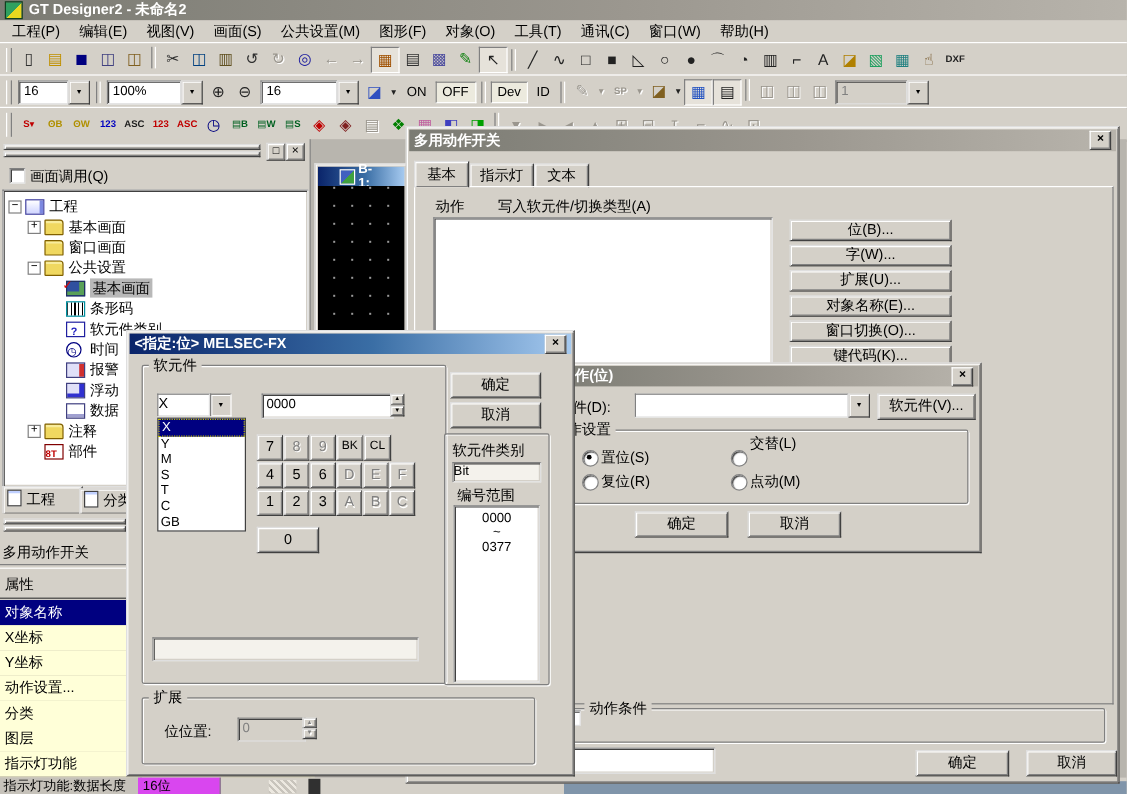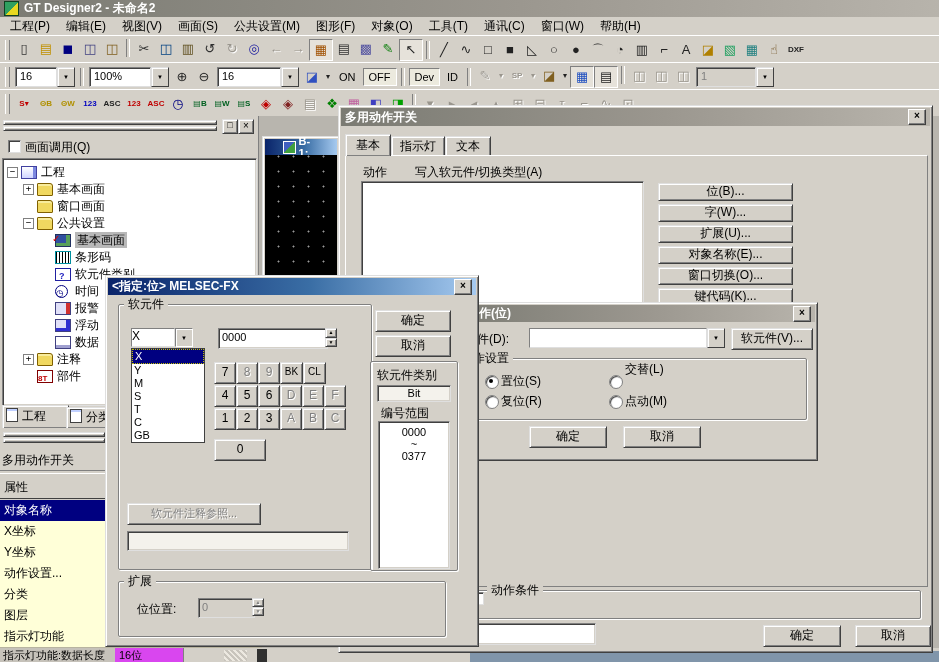--- a/index.html
+++ b/index.html
@@ -446,29 +446,28 @@
   <div class="key btn" style="left:152px;top:132px"><span>3</span></div>
   <div class="key btn dis" style="left:174px;top:132px"><span>A</span></div>
   <div class="key btn dis" style="left:196px;top:132px"><span>B</span></div>
   <div class="key btn dis" style="left:218px;top:132px"><span>C</span></div>
   <div class="key btn" style="left:108px;top:163px;width:50px"><span>0</span></div>
 
   <div class="btn" style="position:absolute;left:269px;top:34px;width:74px;height:20px;line-height:18px"><span>确定</span></div>
   <div class="btn" style="position:absolute;left:269px;top:59px;width:74px;height:20px;line-height:18px"><span>取消</span></div>
   <div class="etch" style="position:absolute;left:264px;top:85px;width:86px;height:208px"></div>
   <span class="lbl" style="left:271px;top:91px">软元件类别</span>
-  <div class="sunken" style="position:absolute;left:271px;top:109px;width:72px;height:15px;line-height:14px;text-align:center;font-size:11px;background:#f4f2ec"><span>Bit</span></div>
+  <div class="sunken" style="position:absolute;left:271px;top:109px;width:72px;height:15px;line-height:14px;text-align:left;font-size:11px;background:#f4f2ec"><span>Bit</span></div>
   <span class="lbl" style="left:275px;top:129px">编号范围</span>
   <div class="sunken" style="position:absolute;left:272px;top:145px;width:70px;height:142px;text-align:center;font-size:11px;padding-top:4px">
     <div>0000</div>
     <div>~</div>
     <div>0377</div>
   </div>
 
-  <div class="btn dis" style="position:absolute;left:21px;top:227px;width:132px;height:20px;line-height:18px;font-size:11px"><span>软元件注释参照...</span></div>
   <div class="sunken" style="position:absolute;left:21px;top:255px;width:220px;height:18px;background:#f4f2ec"></div>
 
   <div class="etch" style="position:absolute;left:12px;top:305px;width:326px;height:54px"></div>
   <span class="glabel" style="left:18px;top:299px">扩展</span>
   <span class="lbl" style="left:31px;top:325px">位位置:</span>
   <div class="sunken gray" style="position:absolute;left:92px;top:322px;width:52px;height:18px;line-height:16px;padding-left:3px;font-size:11px"><span>0</span></div>
   <div class="spin" style="left:146px;top:322px;height:18px">
     <span class="btn dis">▲</span>
     <span class="btn dis">▼</span>
   </div>

